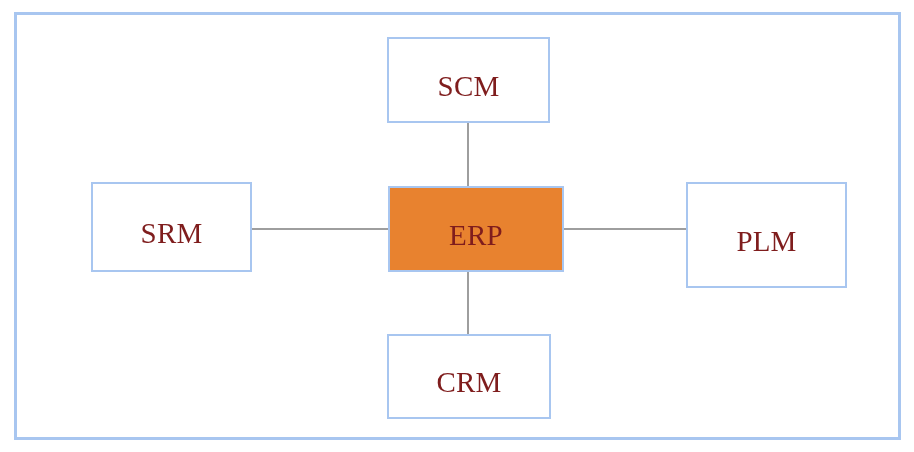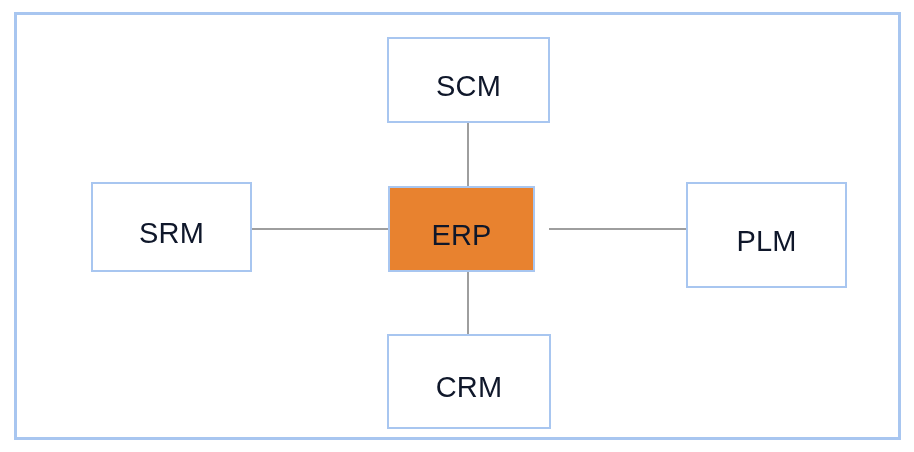--- a/index.html
+++ b/index.html
@@ -48,40 +48,40 @@
   .node {
     position: absolute;
     box-sizing: border-box;
     border: 2px solid #a8c6f0;
     background: #ffffff;
     display: flex;
     align-items: center;
     justify-content: center;
   }
   .node-label {
-    font-family: Liberation Sans, sans-serif;
+    font-family: Liberation Serif, serif;
     font-size: 29px;
     font-weight: 400;
-    color: #0f172a;
+    color: #7f1d1d;
     letter-spacing: 0.2px;
     line-height: 1;
     white-space: nowrap;
     margin-top: 12px;
   }
 
   .node-center {
     background: #e8822f;
   }
 
   
   .node-scm { left: 387px; top: 37px;  width: 163px; height: 86px; }
-  .node-erp { left: 388px; top: 186px; width: 147px; height: 86px; }
+  .node-erp { left: 388px; top: 186px; width: 176px; height: 86px; }
   .node-srm { left: 91px;  top: 182px; width: 161px; height: 90px; }
   .node-plm { left: 686px; top: 182px; width: 161px; height: 106px; }
-  .node-crm { left: 387px; top: 334px; width: 164px; height: 95px; }
+  .node-crm { left: 387px; top: 334px; width: 164px; height: 85px; }
 
   
   .conn-scm-erp { left: 467px; top: 122px; height: 65px; }
   .conn-erp-crm { left: 467px; top: 271px; height: 64px; }
   .conn-srm-erp { left: 251px; top: 228px; width: 138px; }
   .conn-erp-plm { left: 549px; top: 228px; width: 138px; }
 </style>
 </head>
 <body>
 

